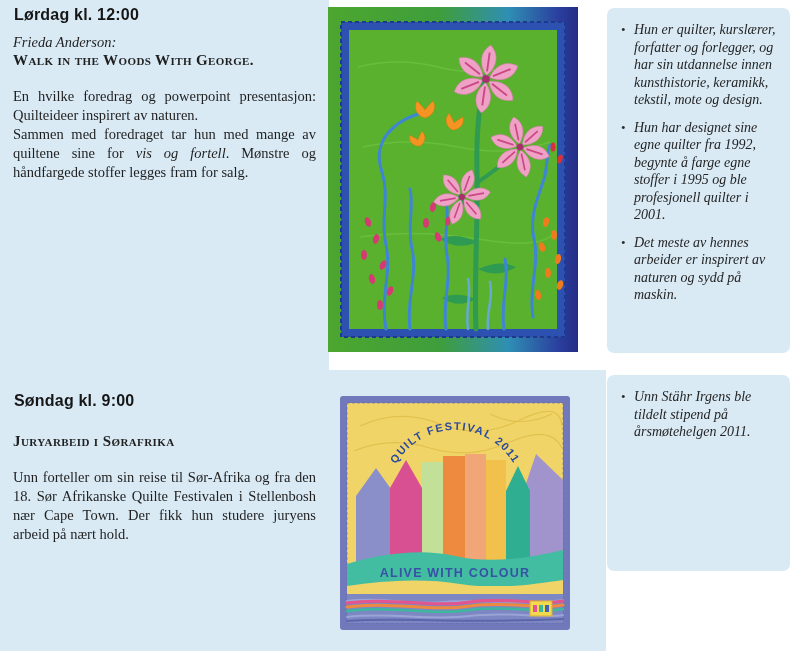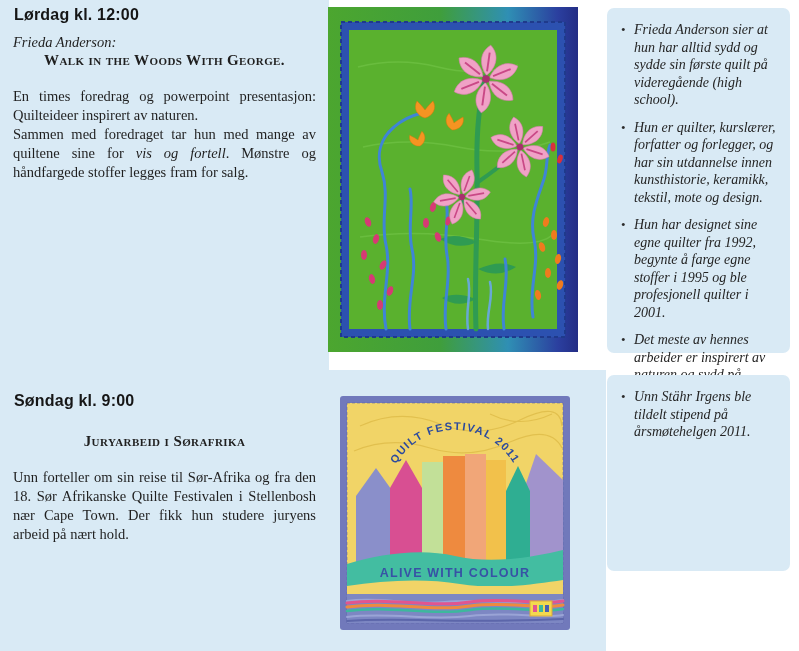--- a/index.html
+++ b/index.html
@@ -16,21 +16,21 @@
   .talk-sunday{top:392px;}
   .time{
     font-family:"Liberation Sans","DejaVu Sans",sans-serif;
     font-weight:700;font-size:16px;line-height:18px;margin:0 0 9px 1px;color:#161616;
     letter-spacing:.2px;
   }
   .talk-sunday .time{margin-bottom:22px;}
   .speaker{margin:0;font-size:14.5px;line-height:18px;font-style:italic;}
   .talk-title{
     margin:0;font-size:15px;line-height:18px;font-weight:700;
-    font-variant:small-caps;letter-spacing:.4px;text-align:center;
+    font-variant:small-caps;letter-spacing:.4px;
   }
   .talk-body{margin-top:18px;}
   .talk-body p{margin:0;font-size:14.5px;line-height:19px;text-align:justify;}
   .talk-body em{font-style:italic;}
 
   .photo{position:absolute;margin:0;padding:0;line-height:0;}
   .photo-flowers{left:328px;top:7px;width:250px;height:345px;}
   .photo-festival{left:340px;top:396px;width:230px;height:234px;}
   .photo svg{display:block;width:100%;height:100%;}
 
@@ -52,21 +52,21 @@
 <div class="page">
 
   <div class="panel panel-left"></div>
   <div class="panel panel-bottom"></div>
 
   <section class="talk talk-saturday">
     <h1 class="time">Lørdag kl. 12:00</h1>
     <p class="speaker">Frieda Anderson:</p>
     <p class="talk-title">Walk in the Woods With George.</p>
     <div class="talk-body">
-      <p>En times foredrag og powerpoint presentasjon: Quilteideer inspirert av naturen.</p>
+      <p>En hvilke foredrag og powerpoint presentasjon: Quilteideer inspirert av naturen.</p>
       <p><span>Sammen med foredraget tar hun med mange av quiltene sine for </span><em>vis og fortell</em><span>. Mønstre og håndfargede stoffer legges fram for salg.</span></p>
     </div>
   </section>
 
   <section class="talk talk-sunday">
     <h1 class="time">Søndag kl. 9:00</h1>
     <p class="talk-title">Juryarbeid i Sørafrika</p>
     <div class="talk-body">
       <p>Unn forteller om sin reise til Sør-Afrika og fra den 18. Sør Afrikanske Quilte Festivalen i Stellenbosh nær Cape Town. Der fikk hun studere juryens arbeid på nært hold.</p>
     </div>
@@ -225,21 +225,20 @@
         <rect width="22" height="15" fill="#f3d94e" stroke="#d8a93c" stroke-width="1"></rect>
         <rect x="3" y="4" width="4" height="7" fill="#e2558f"></rect>
         <rect x="9" y="4" width="4" height="7" fill="#3db89d"></rect>
         <rect x="15" y="4" width="4" height="7" fill="#4a5fb0"></rect>
       </g>
     </svg>
   </figure>
 
   <aside class="infobox infobox-frieda">
     <ul>
-      <li>Frieda Anderson sier at hun har alltid sydd og sydde sin første quilt på videregående (high school).</li>
       <li>Hun er quilter, kurslærer, forfatter og forlegger, og har sin utdannelse innen kunsthistorie, keramikk, tekstil, mote og design.</li>
       <li>Hun har designet sine egne quilter fra 1992, begynte å farge egne stoffer i 1995 og ble profesjonell quilter i 2001.</li>
       <li>Det meste av hennes arbeider er inspirert av naturen og sydd på maskin.</li>
     </ul>
   </aside>
 
   <aside class="infobox infobox-unn">
     <ul>
       <li>Unn Stähr Irgens ble tildelt stipend på årsmøtehelgen 2011.</li>
     </ul>

